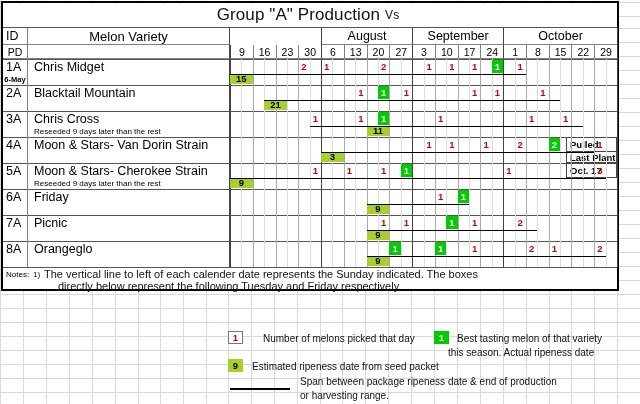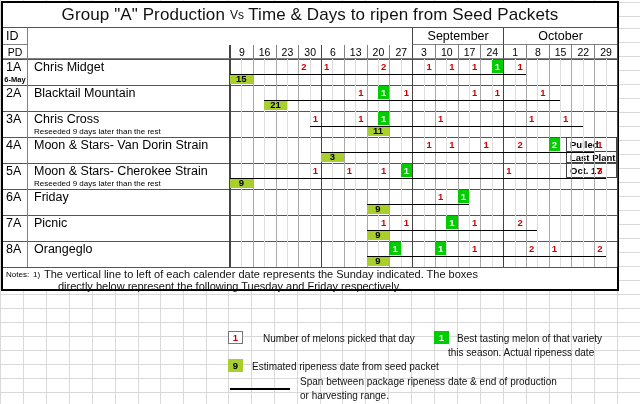--- a/index.html
+++ b/index.html
@@ -59,26 +59,27 @@
 <body>
 
 <div id="page">
   <div id="bg-grid"></div>
 
   <div id="sheet">
 
     <div class="ttl">
       <span>Group "A" Production</span>
       <span class="vs" style="margin:0 4px 0 5px;">Vs</span>
-      <span>Time &amp; Days to ripen from Seed Packets</span>
     </div>
 
     <div class="hrow1">
       <div class="cellbox bb br" style="left:0;top:0;width:25px;height:17px;justify-content:flex-start;padding-left:3px;font-size:12.5px;">ID</div>
+      <div class="cellbox bb" style="left:25px;top:0;width:202px;height:17px;border-right:1.6px solid #444;font-size:13px;">Melon Variety</div>
       <div id="months-host" style="position:absolute;left:227px;top:0;height:17px;width:387px;">
+          <div class="cellbox hdr-mon" style="left: 91.0588px; top: 0px; width: 91.0588px; height: 17px; font-size: 12.5px;">August</div>
           <div class="cellbox hdr-mon" style="left: 182.118px; top: 0px; width: 91.0588px; height: 17px; font-size: 12.5px;">September</div>
           <div class="cellbox hdr-mon" style="left: 273.176px; top: 0px; width: 113.824px; height: 17px; font-size: 12.5px;">October</div>
           <div style="position: absolute; left: 387px; top: 0px; height: 17px; border-left: 1.6px solid rgb(68, 68, 68);"></div>
         </div>
     </div>
 
     <div class="hrow2">
       <div class="cellbox bb br" style="left:0;top:0;width:25px;height:14px;font-size:10.5px;">PD</div>
       <div class="cellbox bb" style="left:25px;top:0;width:202px;height:14px;border-right:1.6px solid #444;"></div>
       <div id="dates-host" style="position:absolute;left:227px;top:0;height:14px;width:387px;">

